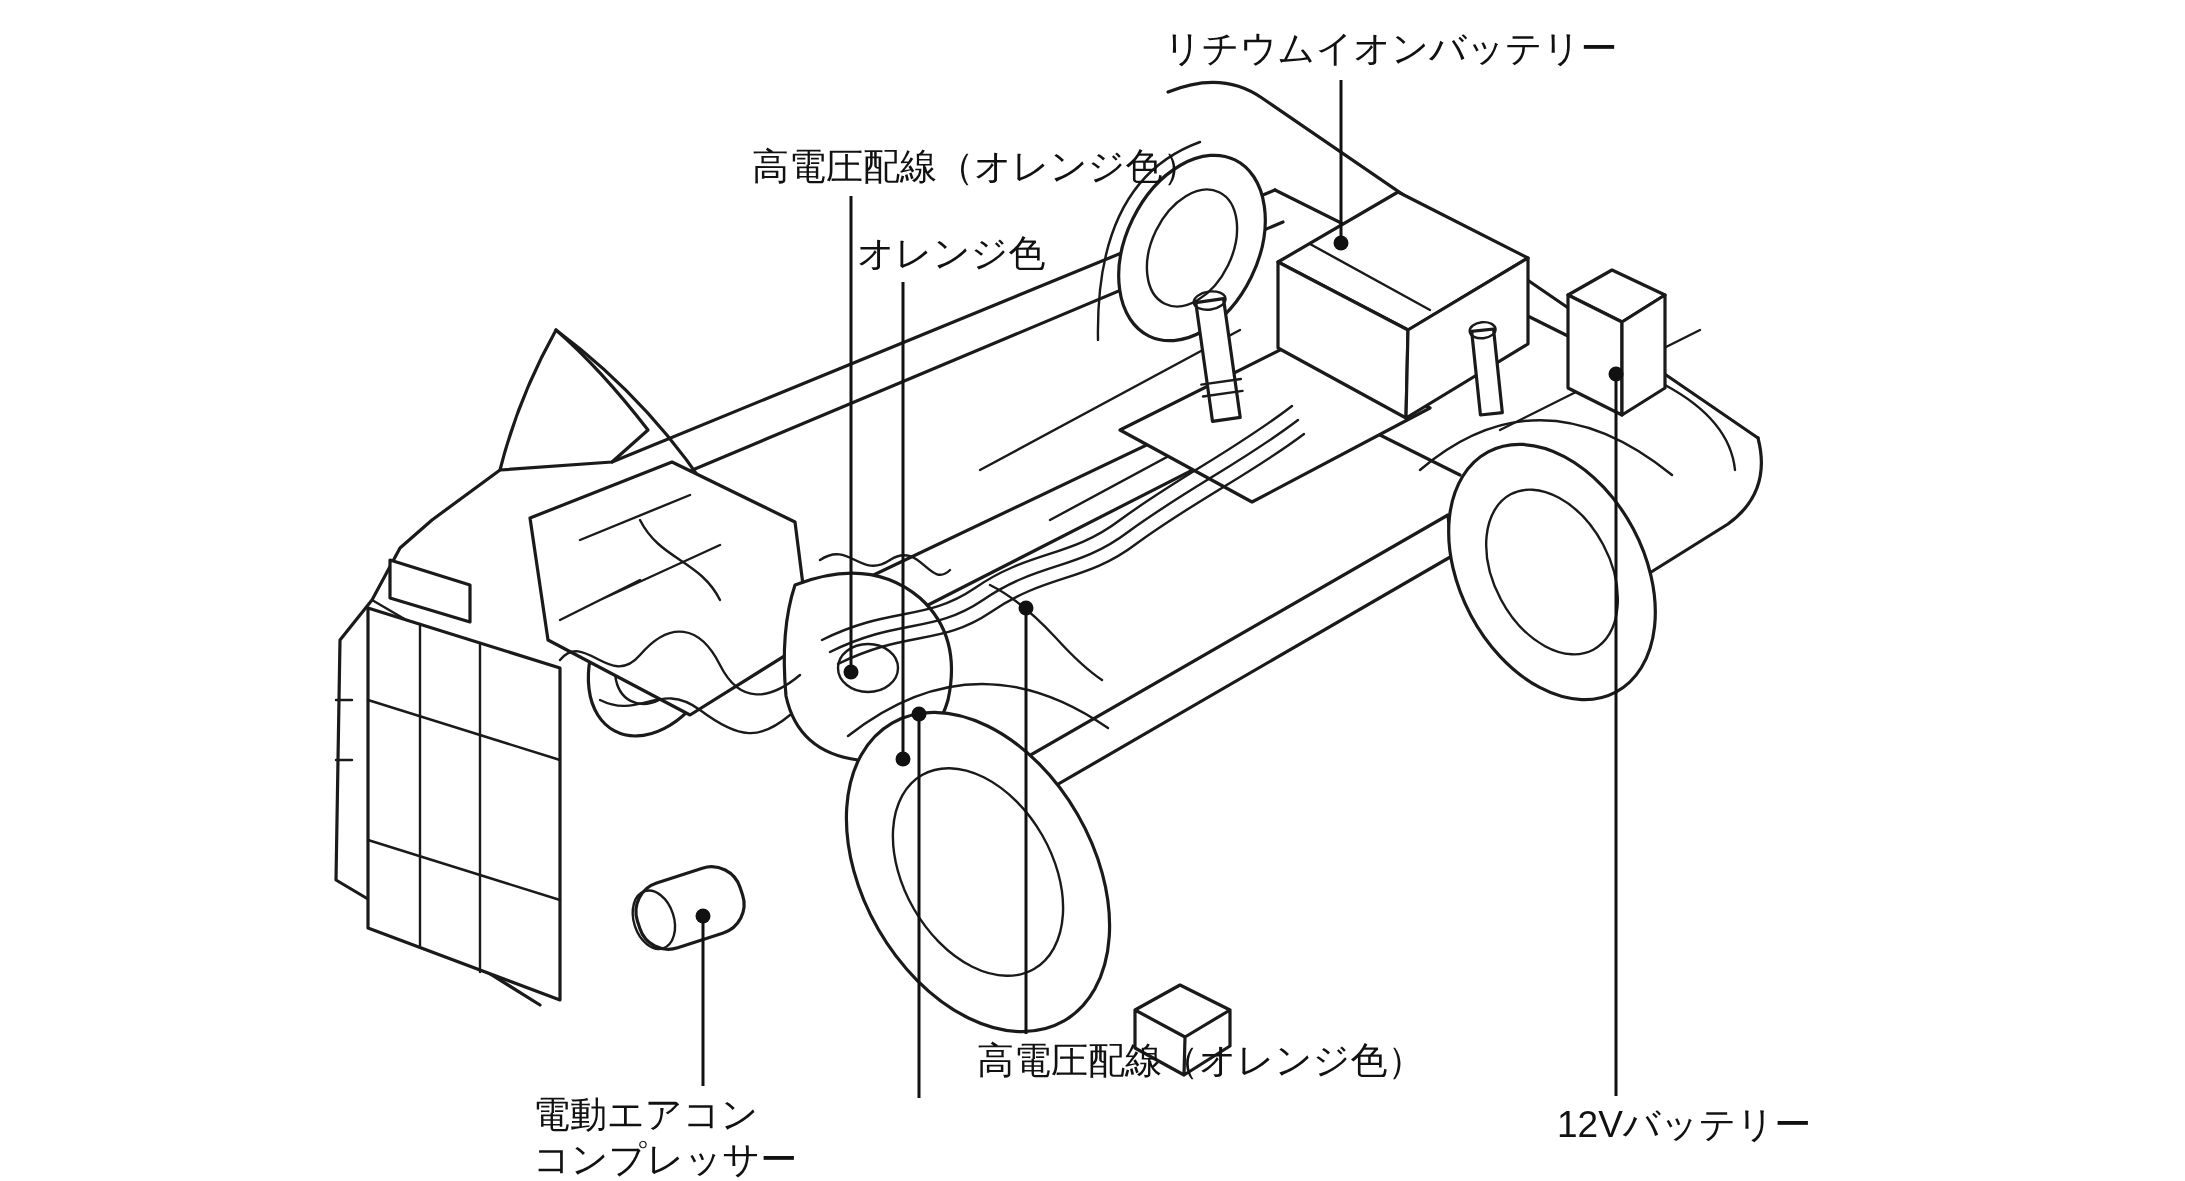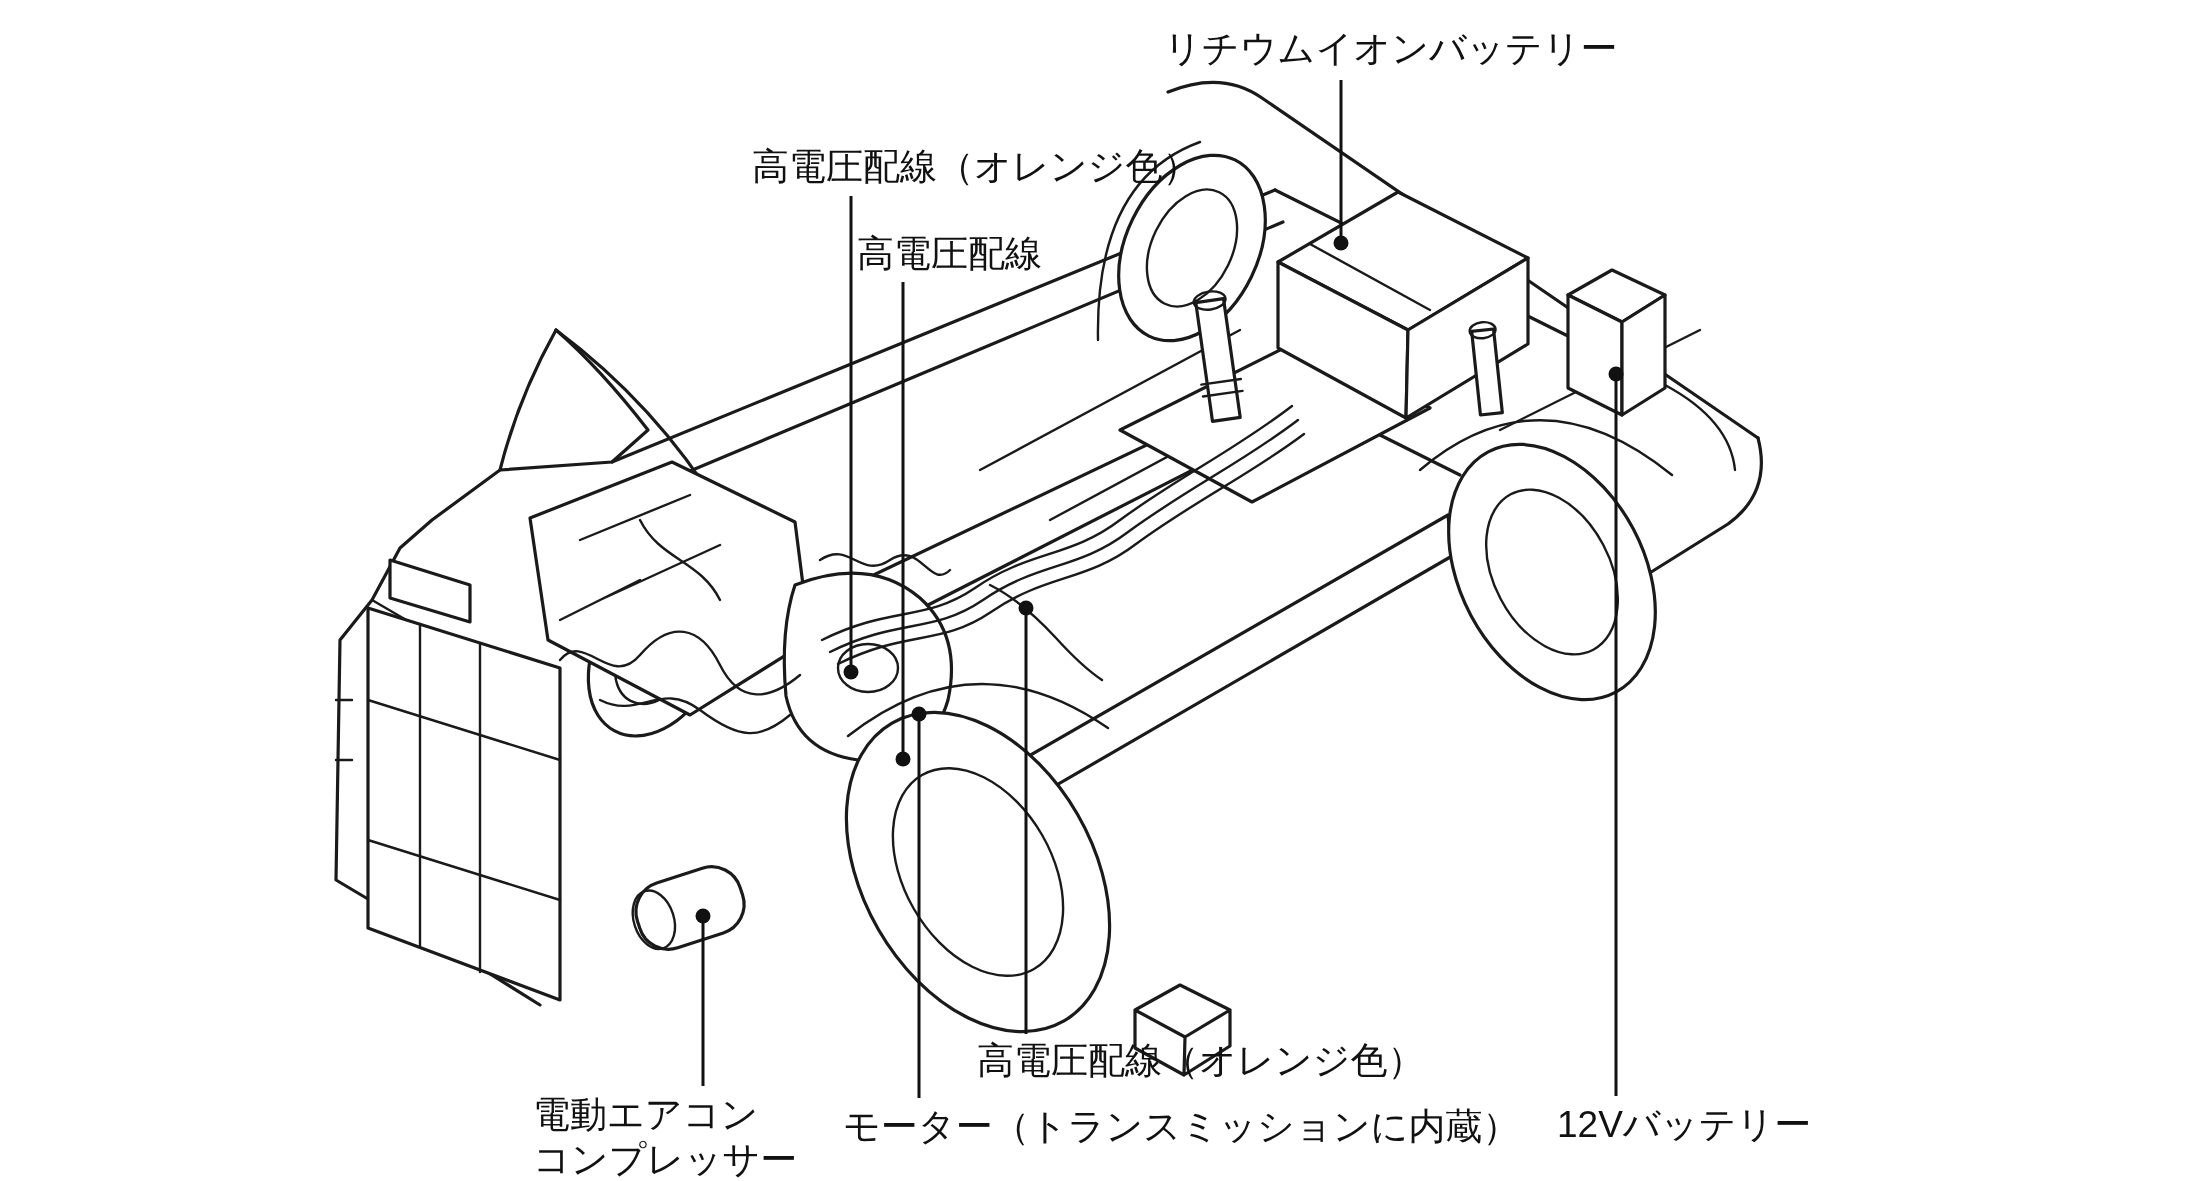--- a/index.html
+++ b/index.html
@@ -166,26 +166,25 @@
 
       <line class="leader" x1="1616" y1="374" x2="1616" y2="1096"></line>
       <circle class="dot" cx="1616" cy="374" r="7.5"></circle>
     </g>
   </svg>
 
   <div class="lbl" style="left:1164px;top:26px;">リチウムイオンバッテリー</div>
 
   <div class="lbl" style="left:752px;top:144px;">高電圧配線（オレンジ色）</div>
 
-  <div class="lbl" style="left:857px;top:231px;">高電圧配線</div>
+  <div class="lbl" style="left:857px;top:231px;">オレンジ色</div>
 
   <div class="lbl" style="left:533px;top:1092px;">
     <span style="display:block;">電動エアコン</span>
     <span style="display:block;">コンプレッサー</span>
   </div>
 
-  <div class="lbl" style="left:843px;top:1104px;">モーター（トランスミッションに内蔵）</div>
 
   <div class="lbl" style="left:977px;top:1038px;">高電圧配線（オレンジ色）</div>
 
   <div class="lbl" style="left:1512px;top:1102px;margin-left:45px;">12Vバッテリー</div>
 
 </div>
 
 </body></html>

